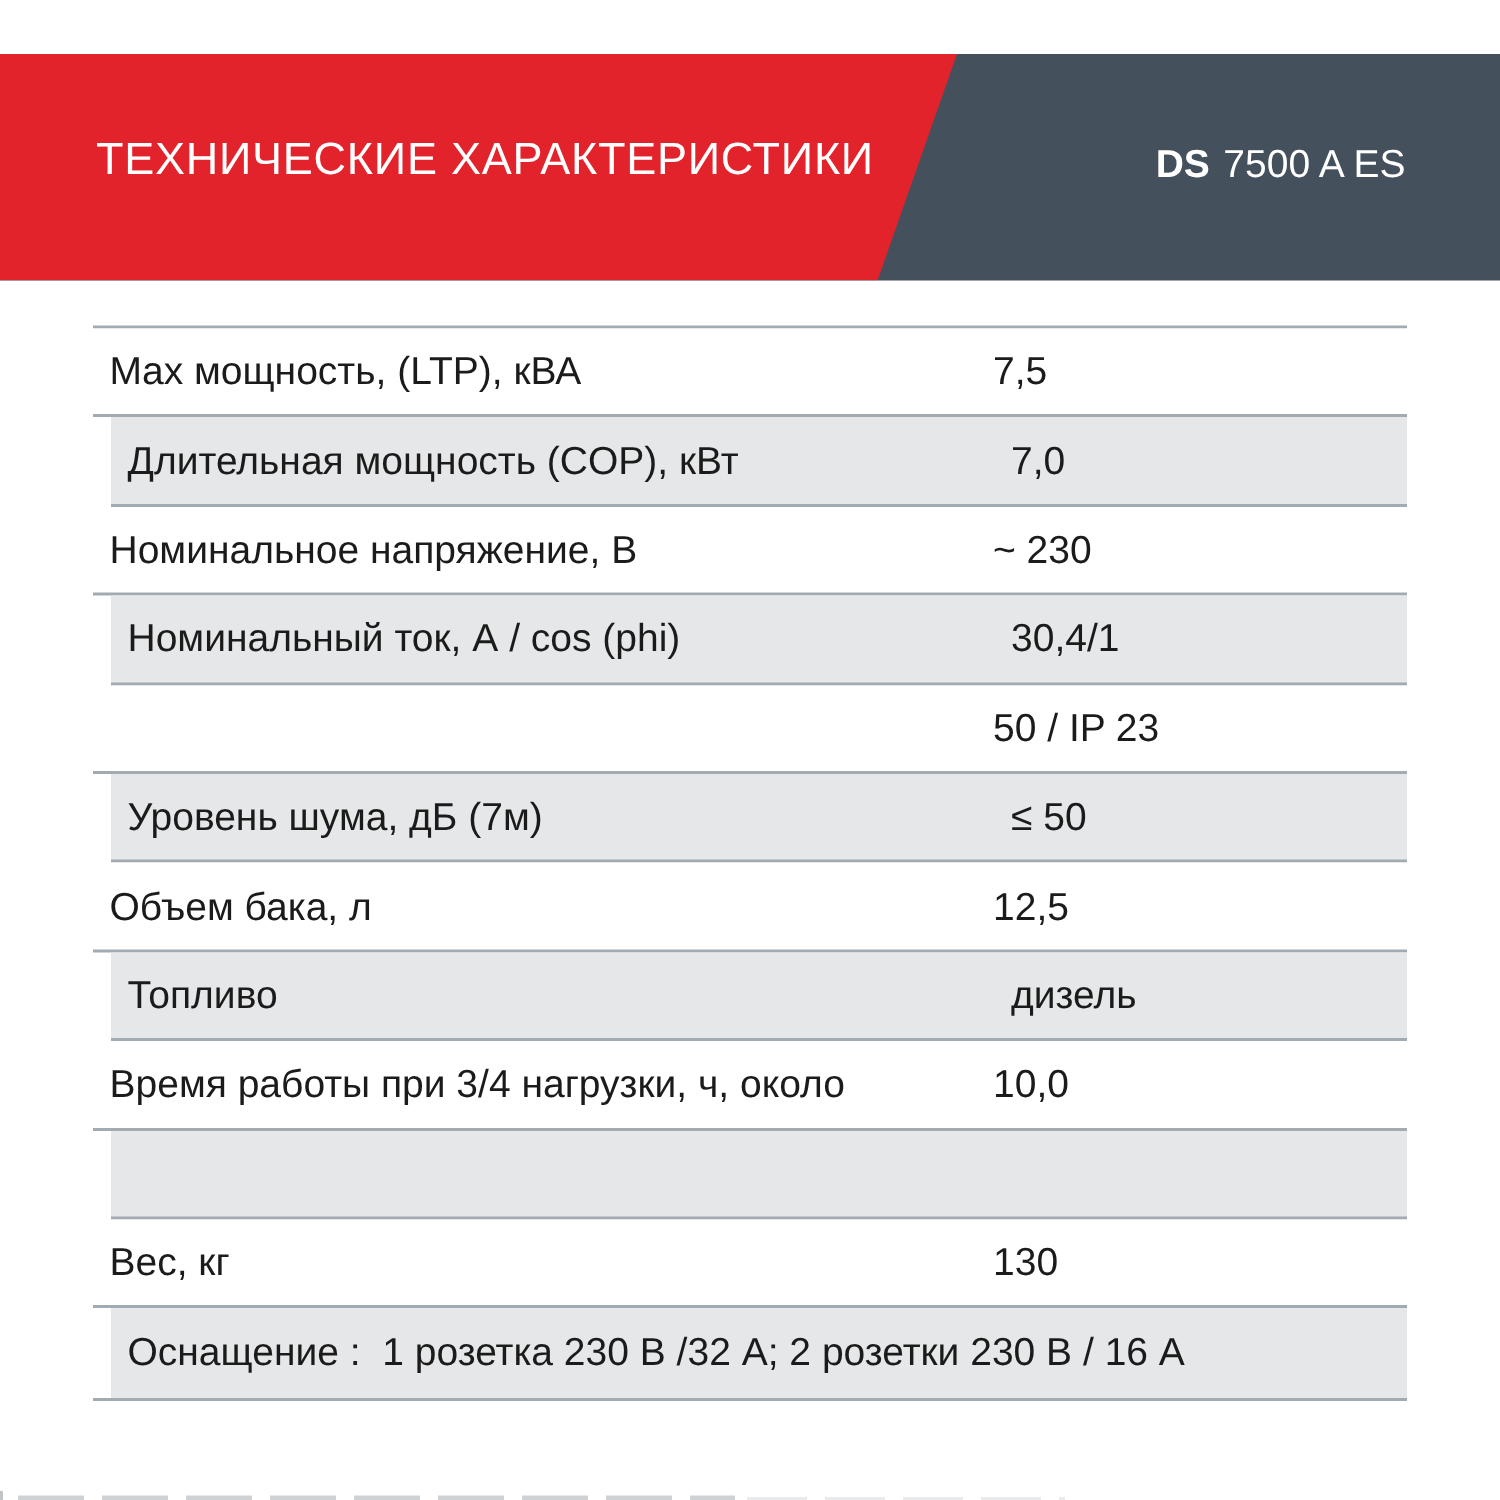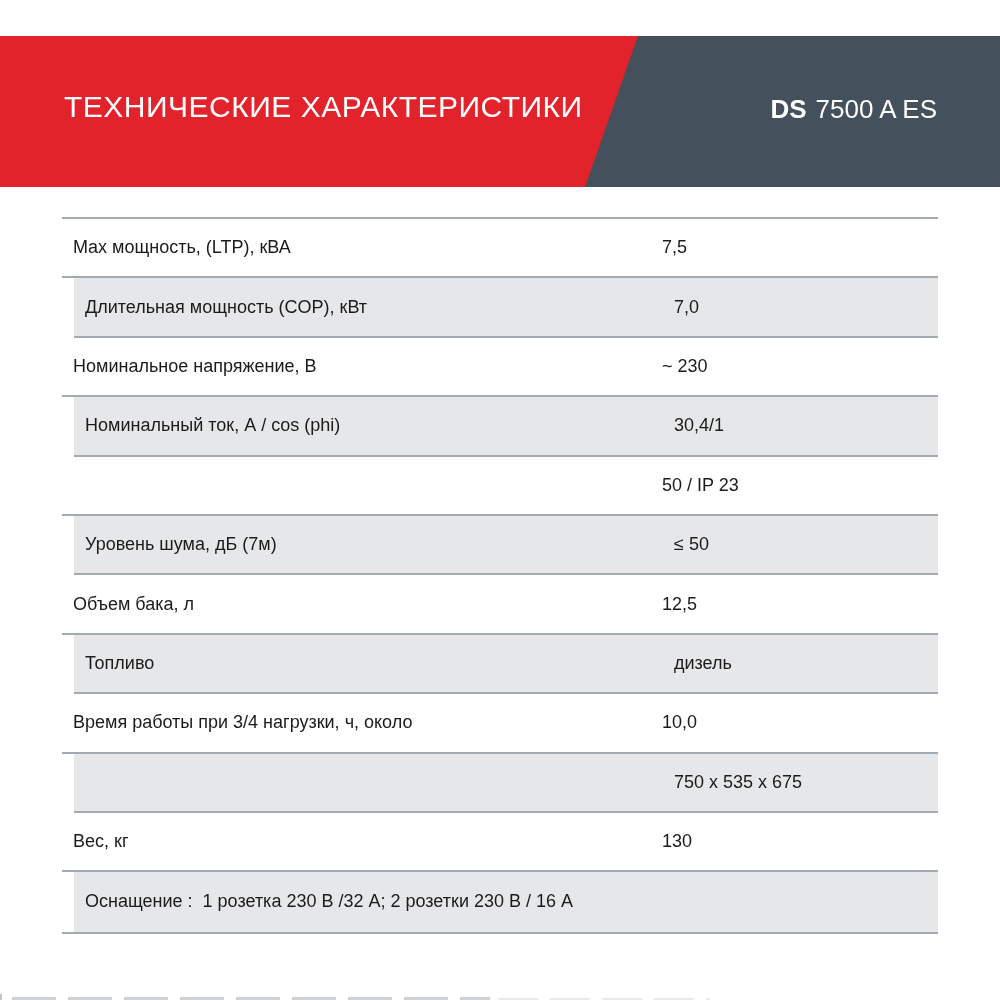--- a/index.html
+++ b/index.html
@@ -32,21 +32,21 @@
     position:absolute;right:63px;top:0;height:146px;
     display:flex;align-items:center;
     color:#ffffff;font-size:26px;font-weight:400;white-space:nowrap;
   }
   .model .bold{font-weight:700;margin-right:9px;}
   
   .spec-table{
     position:absolute;left:62px;top:217px;width:876px;
     border-top:2px solid var(--line);
     border-bottom:2px solid var(--line);
-    color:#1b1b1b;font-size:18px;
+    color:#1b1b1b;font-size:26px;
   }
   .rows-host{display:contents;}
   .row{
     position:relative;height:59.4px;box-sizing:border-box;
     border-bottom:2px solid var(--line);
     display:flex;align-items:center;
     background:#ffffff;
   }
   .row.alt{background:#e6e7e8;margin-left:12px;}
   .row .label{padding-left:11px;}
@@ -118,21 +118,20 @@
     <span class="label">Топливо</span>
     <span class="value">дизель</span>
   </div>
 
   <div class="row">
     <span class="label">Время работы при 3/4 нагрузки, ч, около</span>
     <span class="value">10,0</span>
   </div>
 
   <div class="row alt">
-    <span class="value">750 x 535 x 675</span>
   </div>
 
   <div class="row">
     <span class="label">Вес, кг</span>
     <span class="value">130</span>
   </div>
 </div>
   <div class="row alt equipment">
     <span class="label">Оснащение :  1 розетка 230 В /32 А; 2 розетки 230 В / 16 А</span>
   </div>

